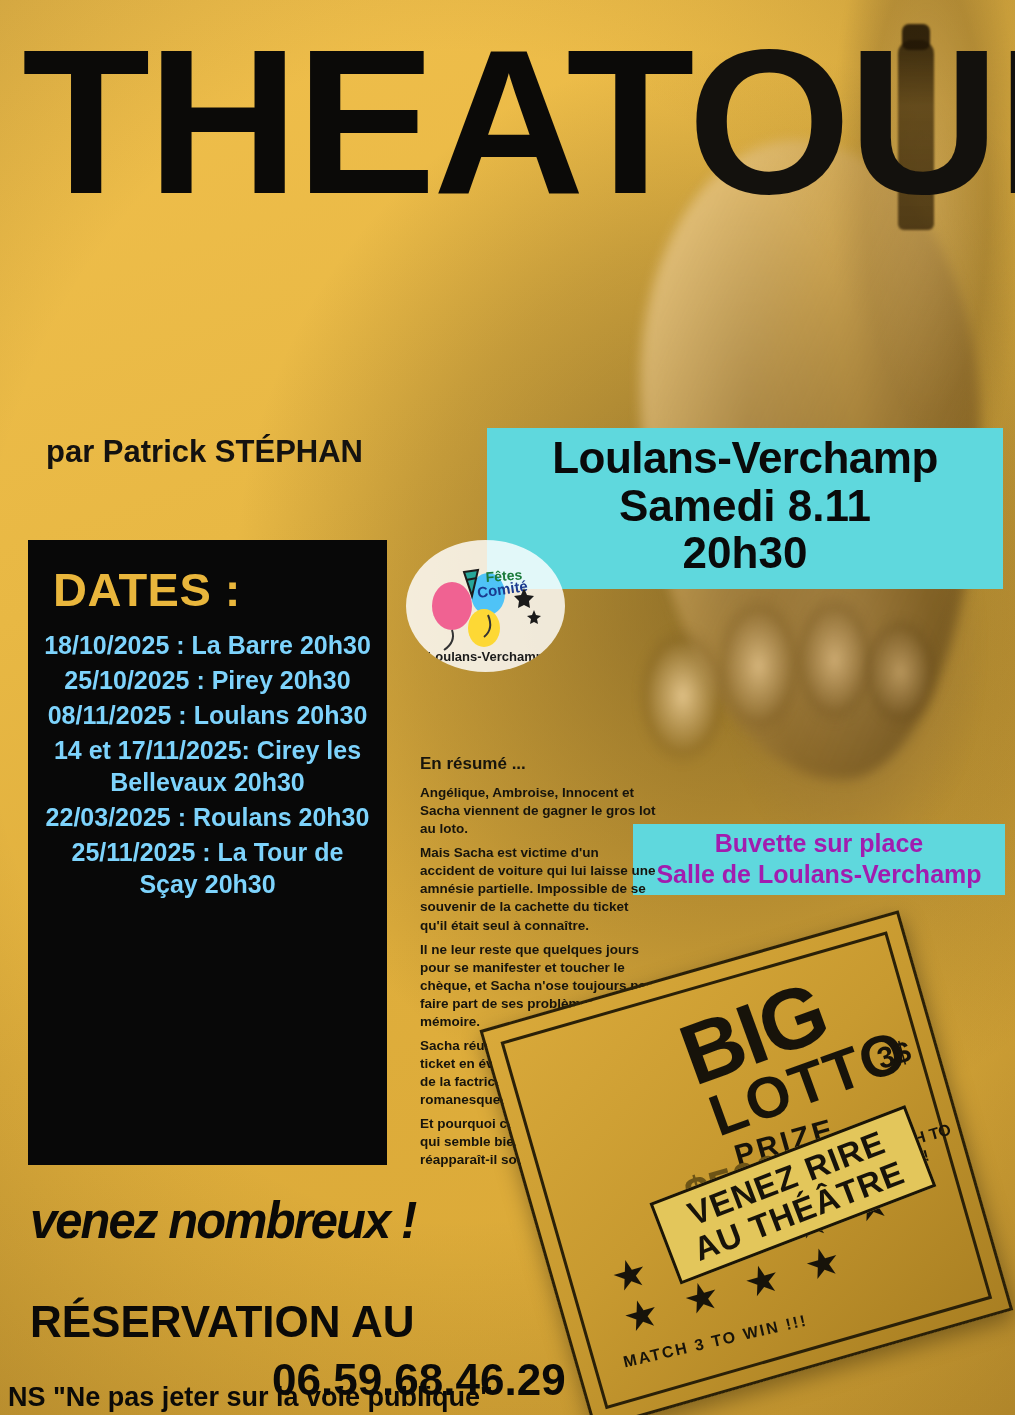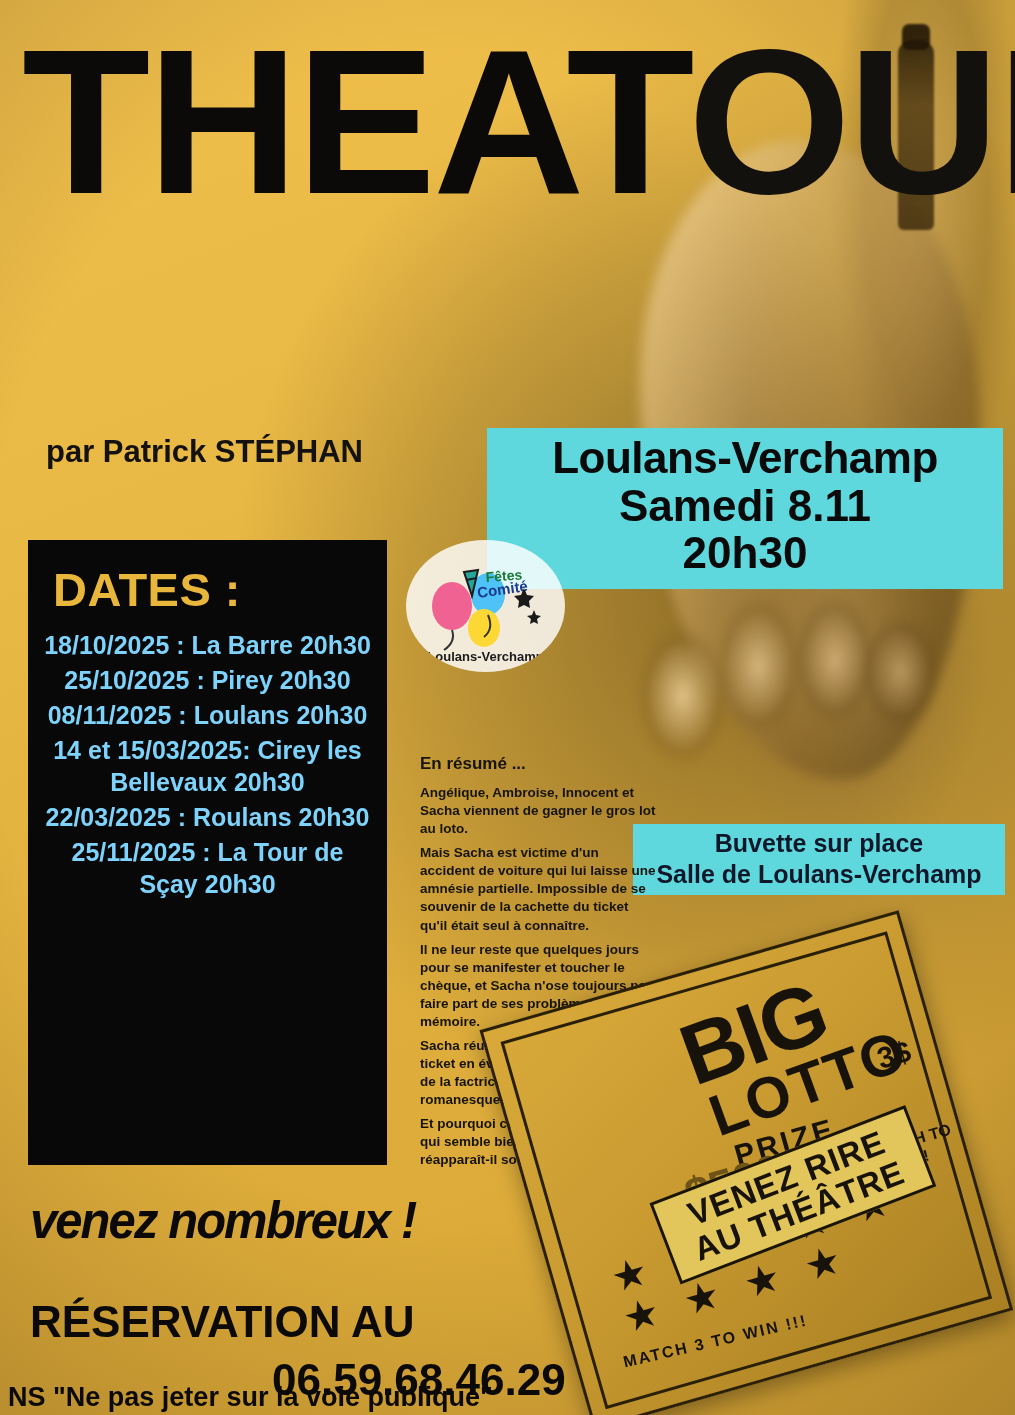--- a/index.html
+++ b/index.html
@@ -146,21 +146,21 @@
     top: 824px;
     width: 372px;
     padding: 4px 8px 6px 8px;
     background: #5fd8dd;
     box-sizing: border-box;
     text-align: center;
   }
   .highlight-venue .line {
     font-size: 25px;
     font-weight: 700;
-    color: #0f172a;
+    color: #a21caf;
     line-height: 1.22;
     white-space: nowrap;
   }
   
   .dates-panel {
     position: absolute;
     left: 28px;
     top: 540px;
     width: 359px;
     height: 625px;
@@ -416,21 +416,21 @@
   <div class="highlight-venue">
     <div class="line">Buvette sur place</div>
     <div class="line">Salle de Loulans-Verchamp</div>
   </div>
 
   <div class="dates-panel">
     <div class="dates-title">DATES :</div>
     <div class="date-row">18/10/2025 : La Barre 20h30</div>
     <div class="date-row">25/10/2025 : Pirey 20h30</div>
     <div class="date-row">08/11/2025 : Loulans 20h30</div>
-    <div class="date-row">14 et 15/03/2025: Cirey les Bellevaux 20h30</div>
+    <div class="date-row">14 et 17/11/2025: Cirey les Bellevaux 20h30</div>
     <div class="date-row">22/03/2025 : Roulans 20h30</div>
     <div class="date-row">25/11/2025 : La Tour de Sçay 20h30</div>
   </div>
 
   <div class="logo">
     <svg width="159" height="132" viewBox="0 0 159 132">
       <ellipse cx="46" cy="66" rx="20" ry="24" fill="#f06292"></ellipse>
       <ellipse cx="82" cy="54" rx="17" ry="21" fill="#4fc3f7"></ellipse>
       <ellipse cx="78" cy="88" rx="16" ry="19" fill="#fdd835"></ellipse>
       <path d="M58 32 L72 30 L66 56 Z" fill="#26a69a"></path>

